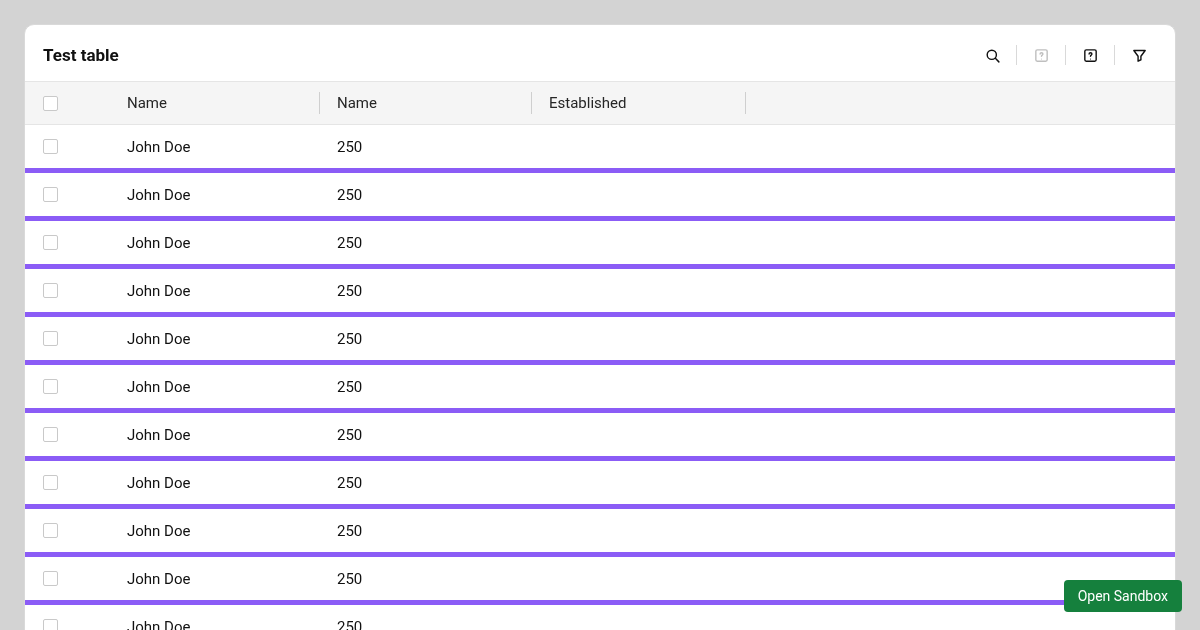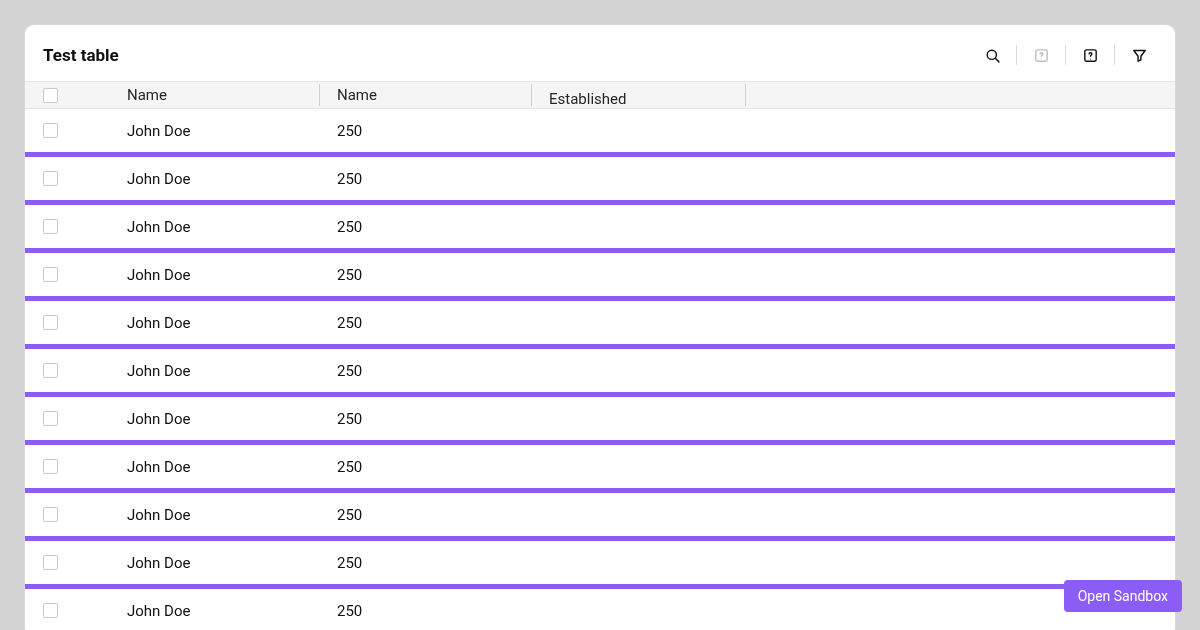--- a/index.html
+++ b/index.html
@@ -33,51 +33,51 @@
   }
   .sep {
     width:1px; height:20px; background:#d9d9d9; margin:0 6px;
   }
   .tool svg { width:17px; height:17px; display:block; }
   .tool.dim svg { stroke:#bfbfbf; }
   .thead {
     background:#f5f5f5;
     border-top:1px solid #e5e5e5;
     border-bottom:1px solid #e5e5e5;
-    height:28px;
+    height:44px;
     display:flex; align-items:stretch;
     position:relative;
   }
   .th, .td {
     display:flex; align-items:center;
     padding-left:18px;
   }
   .col-check { width:84px; padding-left:18px; }
   .col-name { width:210px; }
   .col-trips { width:212px; }
   .col-name2 { width:212px; }
   .col-country { width:212px; }
-  .col-est { width:214px;align-items:flex-end; }
+  .col-est { width:214px; }
   .th { color:#262626; font-size:15px; }
   .th .txt { position:relative; z-index:1; }
   .th-rel { position:relative; }
   .th-rel .div { position:absolute; left:0; top:50%; transform:translateY(-50%); width:1px; height:22px; background:#cfcfcf; }
   .tbody { }
   .row {
     height:48px; display:flex; align-items:stretch;
     border-bottom:5px solid #8b5cf6;
   }
   .row .td { font-size:15px; }
   .chk {
     width:15px; height:15px; border:1px solid #c9c9c9; border-radius:2px;
     background:#fff;
   }
   .sandbox-btn {
     position:absolute; right:18px; bottom:18px;
-    background:#8b5cf6; color:#fff;
+    background:#15803d; color:#fff;
     border-radius:4px;
     padding:8px 14px; font-size:14px;
     cursor:pointer;
   }
 </style>
 </head>
 <body>
 
 <div class="card">
   <div class="card-header">

